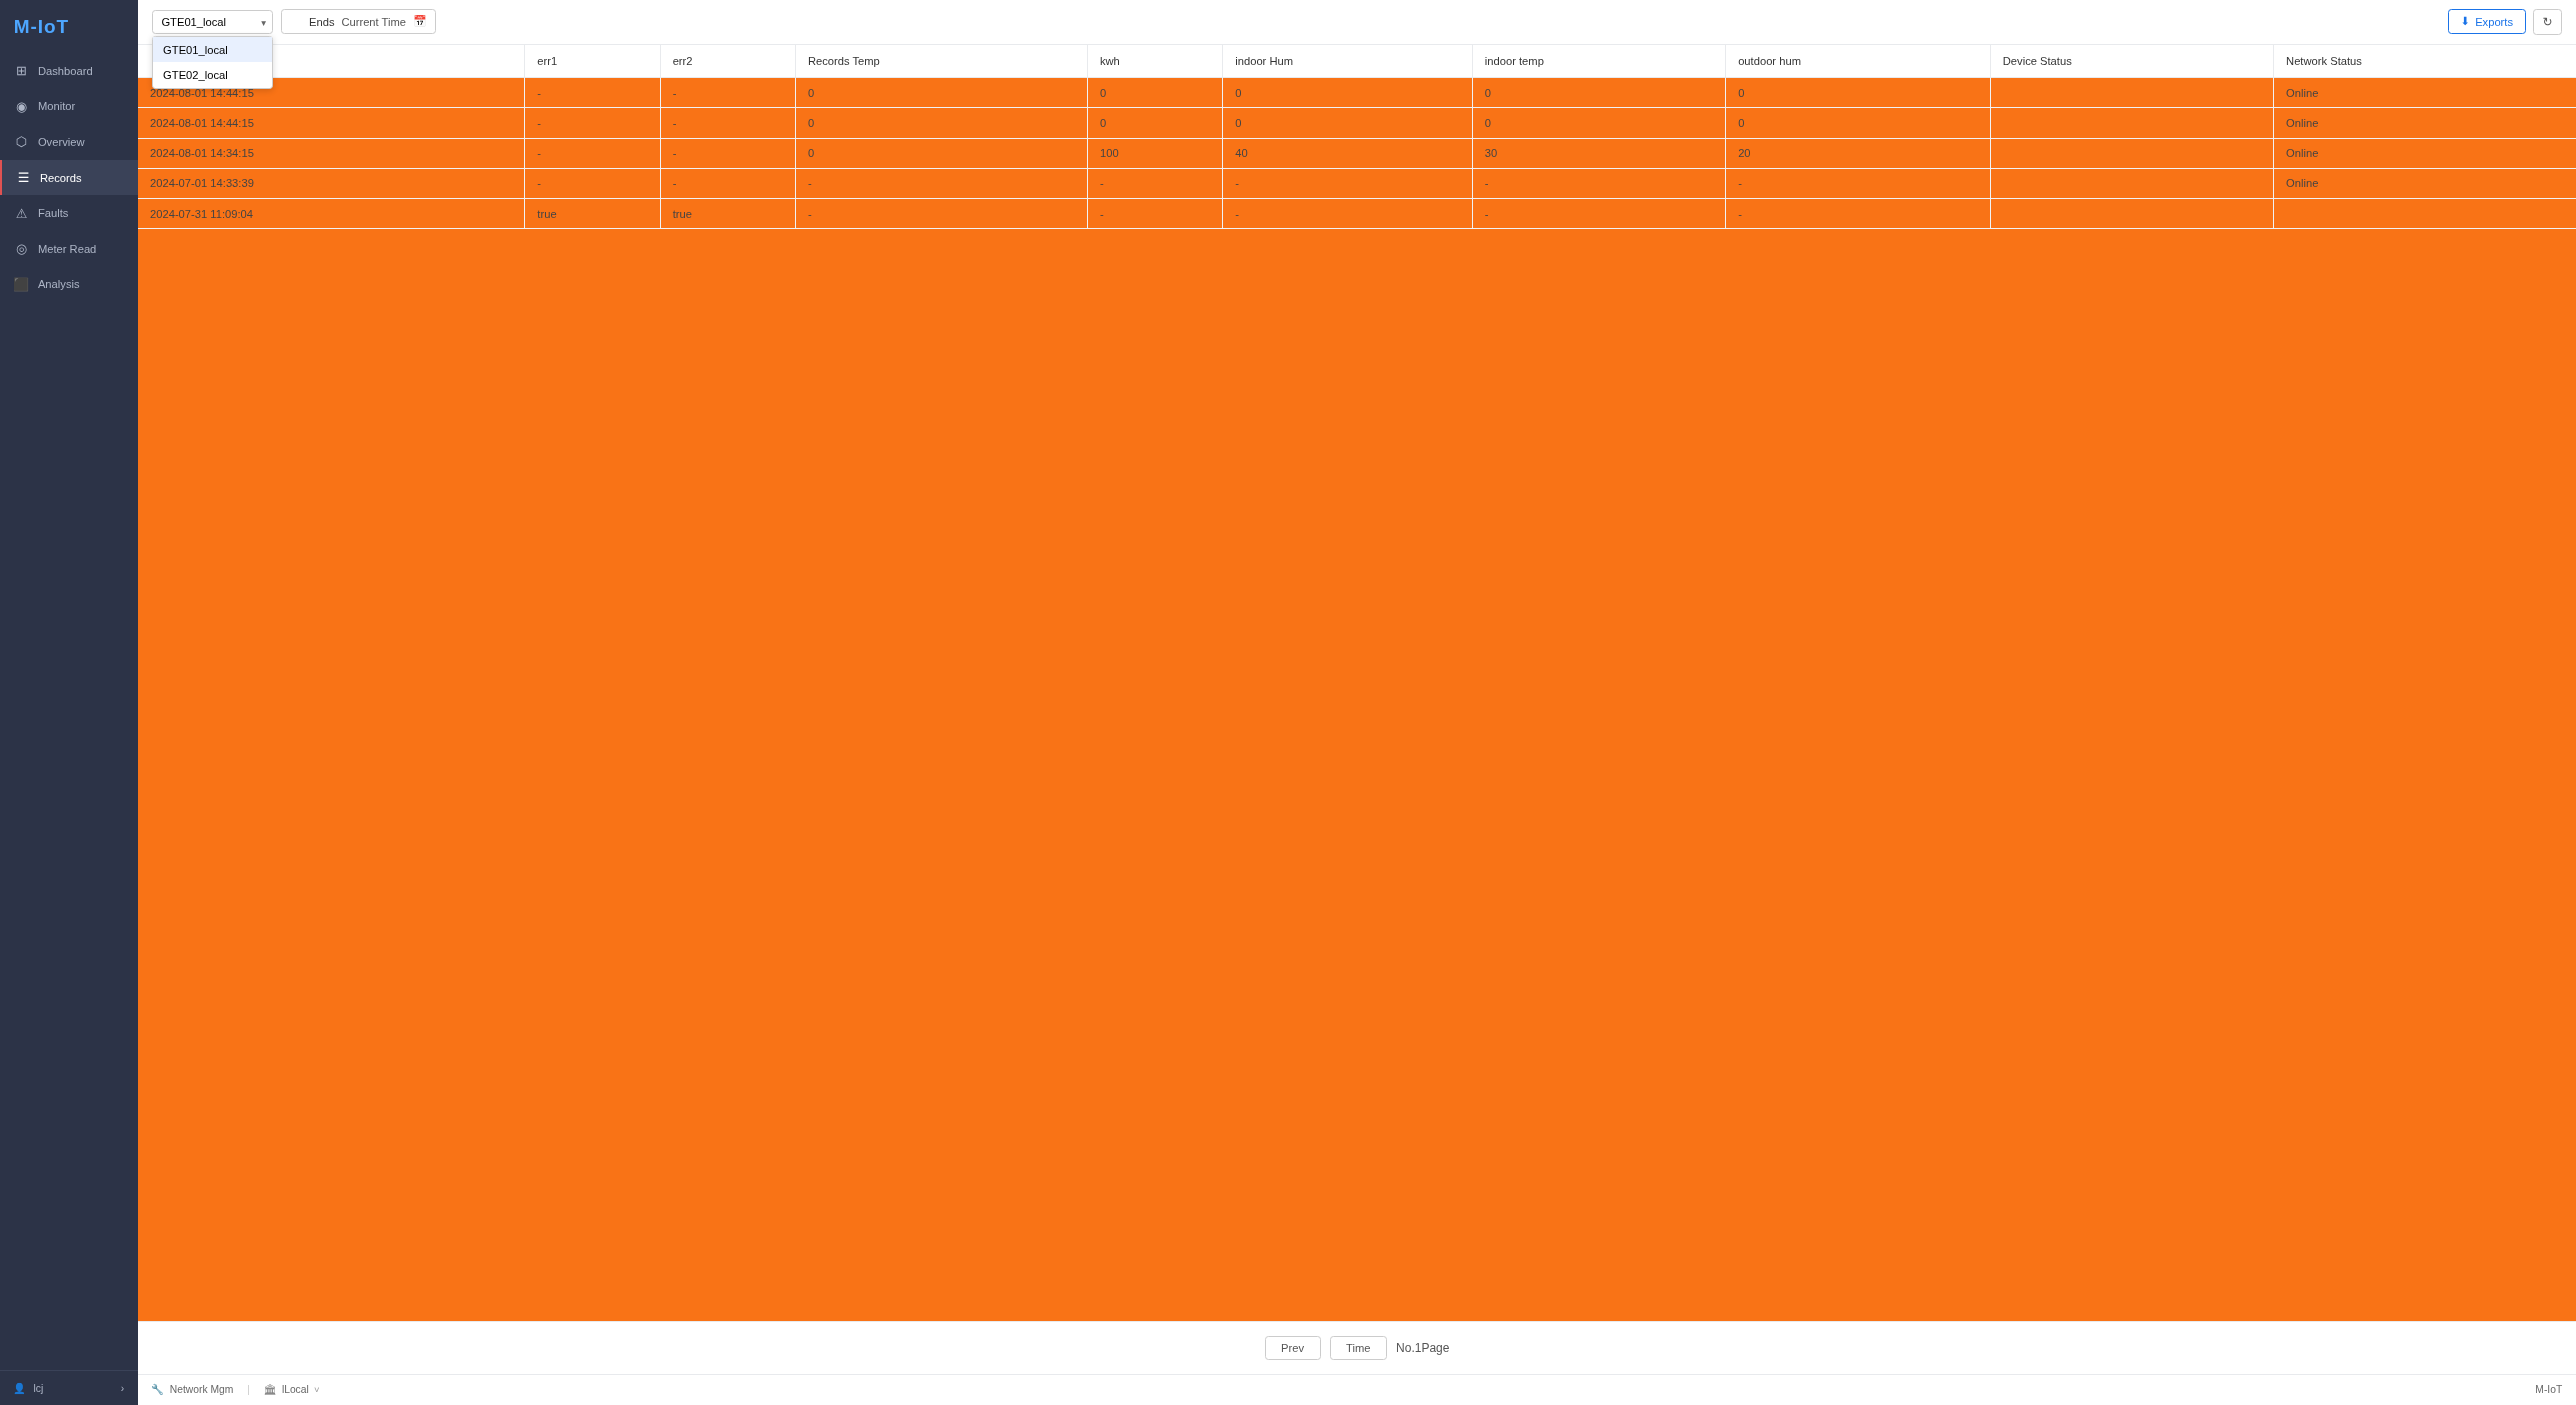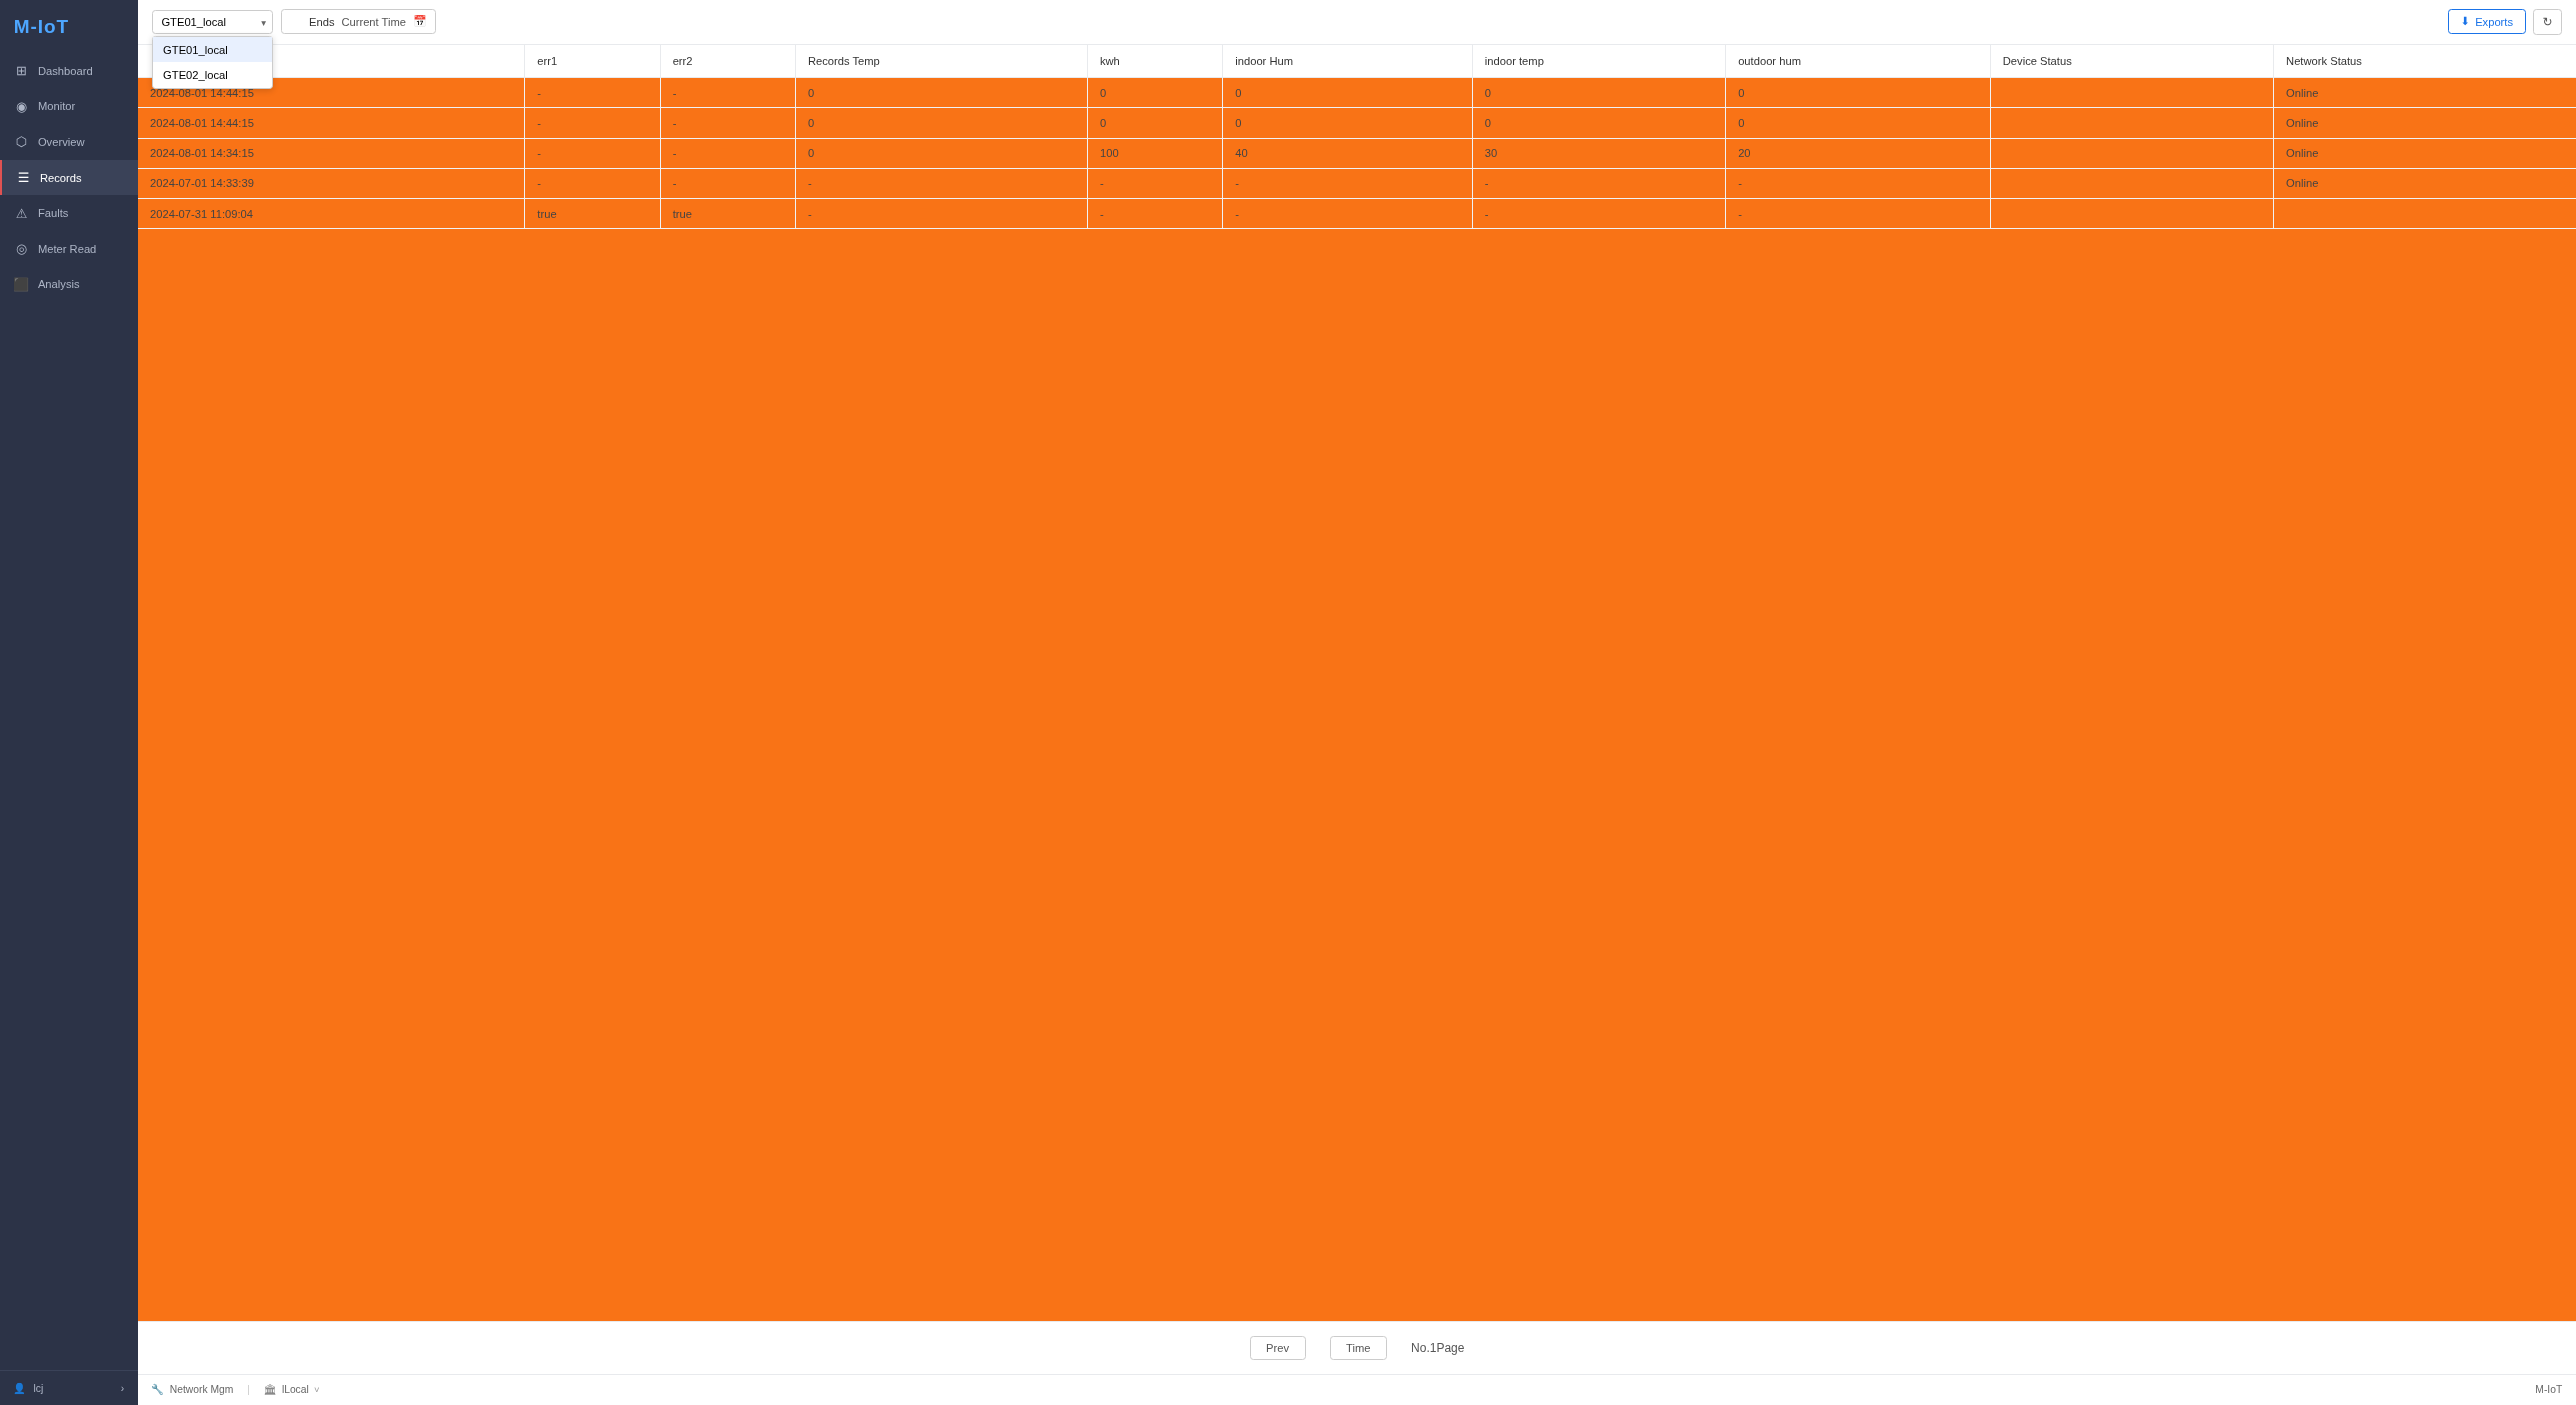--- a/index.html
+++ b/index.html
@@ -190,21 +190,21 @@
       border-right: 0.9px solid #f0f2f5;
     }
     tbody td:last-child { border-right: none; }
 
     
     .pagination {
       padding: 13.8px;
       display: flex;
       align-items: center;
       justify-content: center;
-      gap: 24px;
+      gap: 9px;
       background: #fff;
       border-top: 0.9px solid #e8eaed;
     }
     .page-btn {
       border: 0.9px solid #ccc;
       background: #fff;
       border-radius: 3.4px;
       padding: 5.2px 15.5px;
       font-size: 11.2px;
       cursor: pointer;

